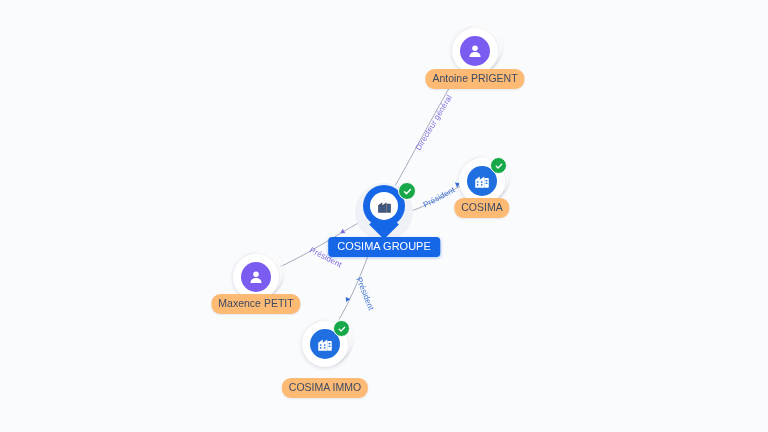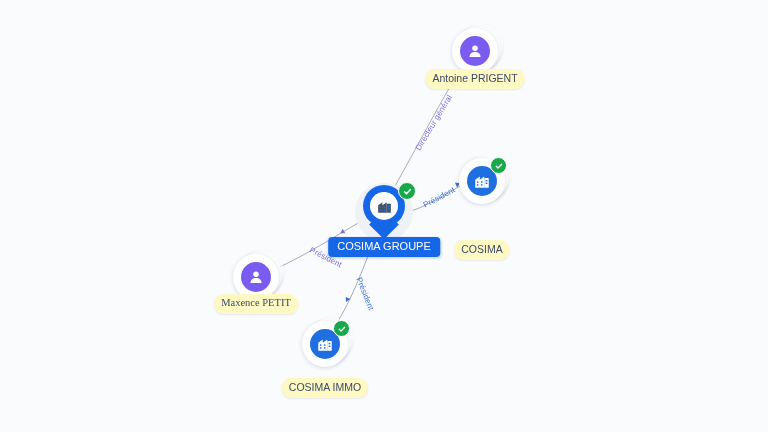--- a/index.html
+++ b/index.html
@@ -159,21 +159,21 @@
     align-items: center;
     justify-content: center;
     z-index: 3;
   }
 
   
   .node-label {
     position: absolute;
     transform: translateX(-50%);
     white-space: nowrap;
-    background: #fef9c3;
+    background: #fdba74;
     color: #3c4a63;
     font-size: 10.5px;
     line-height: 1;
     padding: 4px 7px 5px;
     border-radius: 9px;
     box-shadow: 0 1px 2px rgba(40,55,90,0.10);
   }
   .node-label.focus {
     background: #1667e8;
     color: #ffffff;
@@ -276,38 +276,38 @@
               </svg>
             </div>
             <div class="verified">
               <svg width="10" height="10" viewBox="0 0 16 16" fill="none">
                 <path d="M3.6 8.3 L6.5 11.1 L12.3 5.1" stroke="#ffffff" stroke-width="2.1" stroke-linecap="round" stroke-linejoin="round"></path>
               </svg>
             </div>
           </div>
         </div>
       </div>
-      <div class="node-label" style="left: 482px; top: 198px; margin-top: 42px;">COSIMA</div>
+      <div class="node-label" style="left: 482px; top: 198px;">COSIMA</div>
       <div class="node" style="left: 256px; top: 277px;">
         <div class="node-visual" style="width: 46px; height: 46px;">
           <div class="stack">
             <i class="s1"></i>
             <i class="s2"></i>
           </div>
           <div class="disc">
             <div class="disc-inner person">
               <svg width="18" height="18" viewBox="0 0 24 24" fill="none">
                 <circle cx="12" cy="8.4" r="3.7" fill="#ffffff"></circle>
                 <path d="M4.6 20c0-4.1 3.3-6.6 7.4-6.6s7.4 2.5 7.4 6.6z" fill="#ffffff"></path>
               </svg>
             </div>
           </div>
         </div>
       </div>
-      <div class="node-label" style="left: 256px; top: 294px; font-family: Liberation Serif, serif;">Maxence PETIT</div>
+      <div class="node-label" style="left: 256px; top: 294px;">Maxence PETIT</div>
       <div class="node" style="left: 325px; top: 344px;">
         <div class="node-visual" style="width: 46px; height: 46px;">
           <div class="stack">
             <i class="s1"></i>
             <i class="s2"></i>
           </div>
           <div class="disc">
             <div class="disc-inner company">
               <svg width="18" height="18" viewBox="0 0 24 24" fill="none">
                 <path d="M3 21V10.2l6-4.2v4.2l6-4.2V21z" fill="#ffffff"></path>

